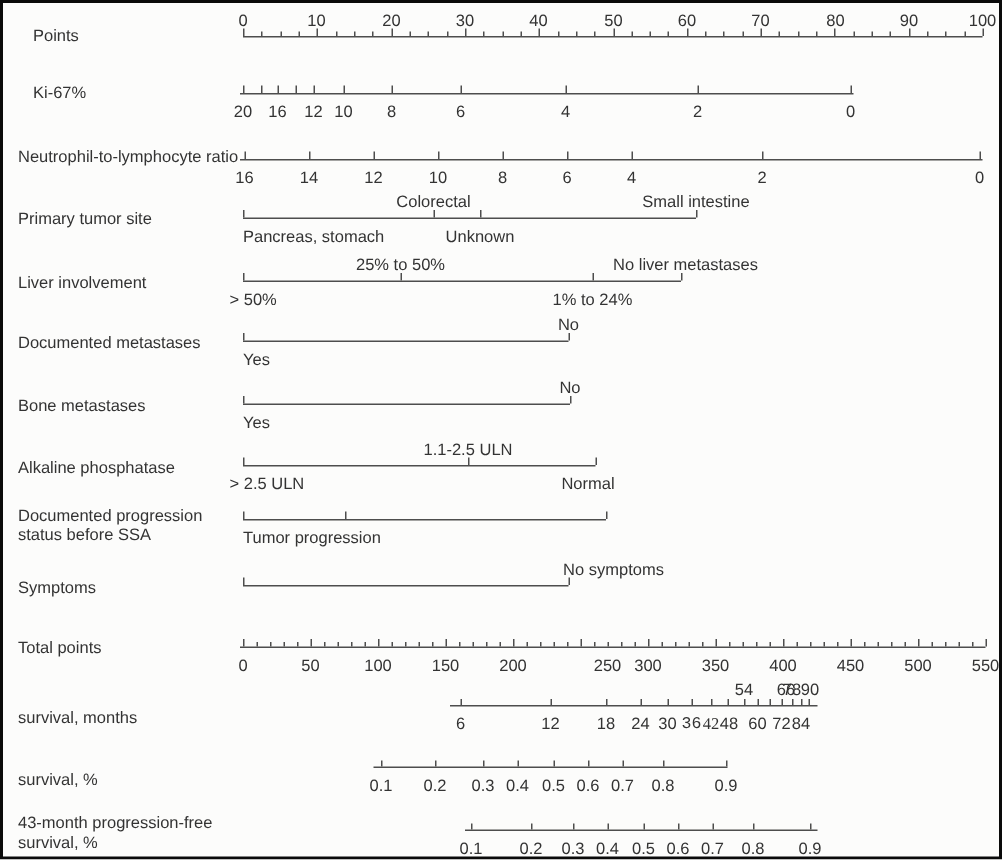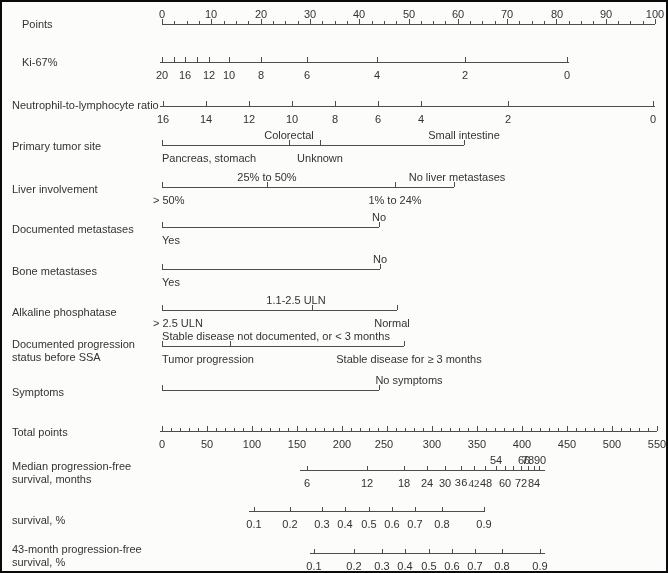--- a/index.html
+++ b/index.html
@@ -156,32 +156,30 @@
     <div class="axisline" style="left: 160px; top: 267px; width: 218px; background: rgb(77, 77, 77);"></div>
     <div class="tick" style="left: 160px; top: 262px; height: 5px; background: rgb(77, 77, 77);"></div>
     <div class="tick" style="left: 378px; top: 262px; height: 5px; background: rgb(77, 77, 77);"></div>
     <div class="vlabel" style="left: 378px; top: 251px;">No</div>
     <div class="vlabel la" style="left: 160px; top: 274px;">Yes</div>
     <div class="rowlabel" style="left: 10px; top: 304px;">Alkaline phosphatase</div>
     <div class="axisline" style="left: 160px; top: 308px; width: 235px; background: rgb(77, 77, 77);"></div>
     <div class="tick" style="left: 160px; top: 303px; height: 5px; background: rgb(77, 77, 77);"></div>
     <div class="tick" style="left: 310px; top: 303px; height: 5px; background: rgb(77, 77, 77);"></div>
     <div class="tick" style="left: 395px; top: 303px; height: 5px; background: rgb(77, 77, 77);"></div>
-    <div class="vlabel" style="left: 294px; top: 292px;">1.1-2.5 ULN</div>
+    <div class="vlabel" style="left: 310px; top: 292px;">1.1-2.5 ULN</div>
     <div class="vlabel la" style="left: 151px; top: 315px;">&gt; 2.5 ULN</div>
     <div class="vlabel" style="left: 390px; top: 315px;">Normal</div>
     <div class="rowlabel" style="left: 10px; top: 336px;">Documented progression</div>
     <div class="rowlabel" style="left: 10px; top: 349px;">status before SSA</div>
     <div class="axisline" style="left: 160px; top: 344px; width: 242px; background: rgb(77, 77, 77);"></div>
     <div class="tick" style="left: 160px; top: 339px; height: 5px; background: rgb(77, 77, 77);"></div>
     <div class="tick" style="left: 228px; top: 339px; height: 5px; background: rgb(77, 77, 77);"></div>
     <div class="tick" style="left: 402px; top: 339px; height: 5px; background: rgb(77, 77, 77);"></div>
-    <div class="vlabel" style="left: 274px; top: 328px;">Stable disease not documented, or &lt; 3 months</div>
     <div class="vlabel la" style="left: 160px; top: 351px;">Tumor progression</div>
-    <div class="vlabel" style="left: 407px; top: 351px;">Stable disease for ≥ 3 months</div>
     <div class="rowlabel" style="left: 10px; top: 384px;">Symptoms</div>
     <div class="axisline" style="left: 160px; top: 388px; width: 217px; background: rgb(77, 77, 77);"></div>
     <div class="tick" style="left: 160px; top: 383px; height: 5px; background: rgb(77, 77, 77);"></div>
     <div class="tick" style="left: 377px; top: 383px; height: 5px; background: rgb(77, 77, 77);"></div>
     <div class="vlabel" style="left: 407px; top: 372px;">No symptoms</div>
     <div class="rowlabel" style="left: 10px; top: 424px;">Total points</div>
     <div class="axisline" style="left: 158px; top: 429px; width: 497px; background: rgb(77, 77, 77);"></div>
     <div class="tick" style="left: 160px; top: 424px; height: 5px; background: rgb(77, 77, 77);"></div>
     <div class="tick" style="left: 169px; top: 426px; height: 3px; background: rgb(77, 77, 77);"></div>
     <div class="tick" style="left: 178px; top: 426px; height: 3px; background: rgb(77, 77, 77);"></div>
@@ -236,28 +234,27 @@
     <div class="tick" style="left: 619px; top: 426px; height: 3px; background: rgb(77, 77, 77);"></div>
     <div class="tick" style="left: 628px; top: 426px; height: 3px; background: rgb(77, 77, 77);"></div>
     <div class="tick" style="left: 637px; top: 426px; height: 3px; background: rgb(77, 77, 77);"></div>
     <div class="tick" style="left: 646px; top: 426px; height: 3px; background: rgb(77, 77, 77);"></div>
     <div class="tick" style="left: 655px; top: 424px; height: 5px; background: rgb(77, 77, 77);"></div>
     <div class="vlabel" style="left: 160px; top: 436px;">0</div>
     <div class="vlabel" style="left: 205px; top: 436px;">50</div>
     <div class="vlabel" style="left: 250px; top: 436px;">100</div>
     <div class="vlabel" style="left: 295px; top: 436px;">150</div>
     <div class="vlabel" style="left: 340px; top: 436px;">200</div>
-    <div class="vlabel" style="left: 382px; top: 436px;">250</div>
+    <div class="vlabel" style="left: 403px; top: 436px;">250</div>
     <div class="vlabel" style="left: 430px; top: 436px;">300</div>
     <div class="vlabel" style="left: 475px; top: 436px;">350</div>
     <div class="vlabel" style="left: 520px; top: 436px;">400</div>
     <div class="vlabel" style="left: 565px; top: 436px; text-align: center;">450</div>
     <div class="vlabel" style="left: 610px; top: 436px;">500</div>
     <div class="vlabel" style="left: 655px; top: 436px;">550</div>
-    <div class="rowlabel" style="left: 10px; top: 458px;">Median progression-free</div>
     <div class="rowlabel" style="left: 10px; top: 471px;">survival, months</div>
     <div class="axisline" style="left: 298px; top: 468px; width: 245px; background: rgb(77, 77, 77);"></div>
     <div class="tick" style="left: 305px; top: 464px; height: 4px; background: rgb(77, 77, 77);"></div>
     <div class="tick" style="left: 365px; top: 464px; height: 4px; background: rgb(77, 77, 77);"></div>
     <div class="tick" style="left: 402px; top: 464px; height: 4px; background: rgb(77, 77, 77);"></div>
     <div class="tick" style="left: 425px; top: 464px; height: 4px; background: rgb(77, 77, 77);"></div>
     <div class="tick" style="left: 443px; top: 464px; height: 4px; background: rgb(77, 77, 77);"></div>
     <div class="tick" style="left: 459px; top: 464px; height: 4px; background: rgb(77, 77, 77);"></div>
     <div class="tick" style="left: 472px; top: 464px; height: 4px; background: rgb(77, 77, 77);"></div>
     <div class="tick" style="left: 483px; top: 464px; height: 4px; background: rgb(77, 77, 77);"></div>

